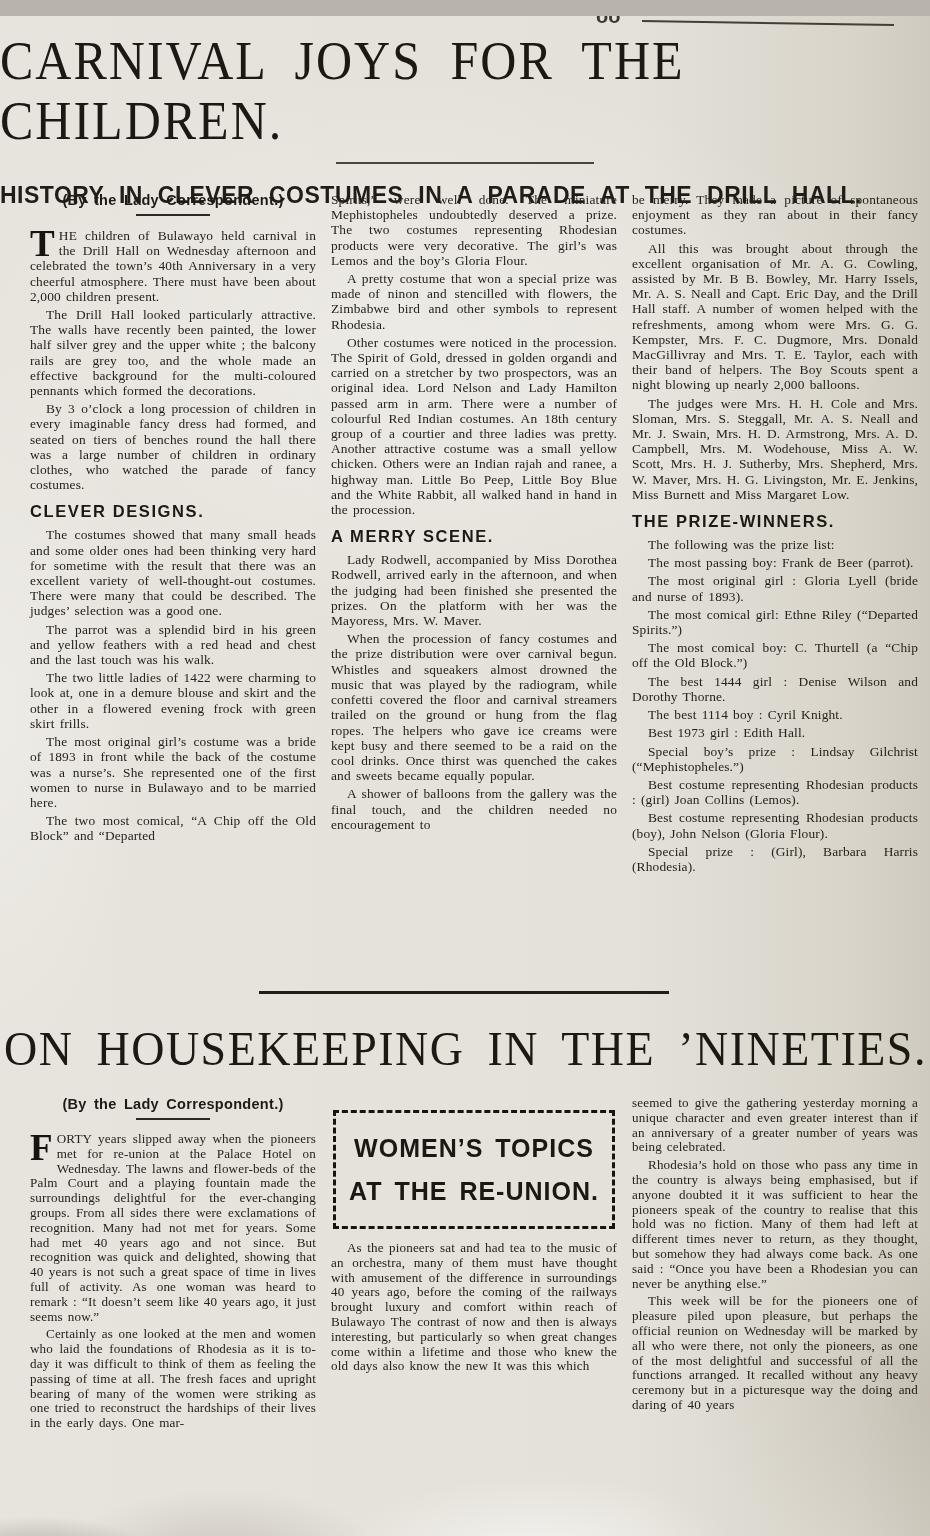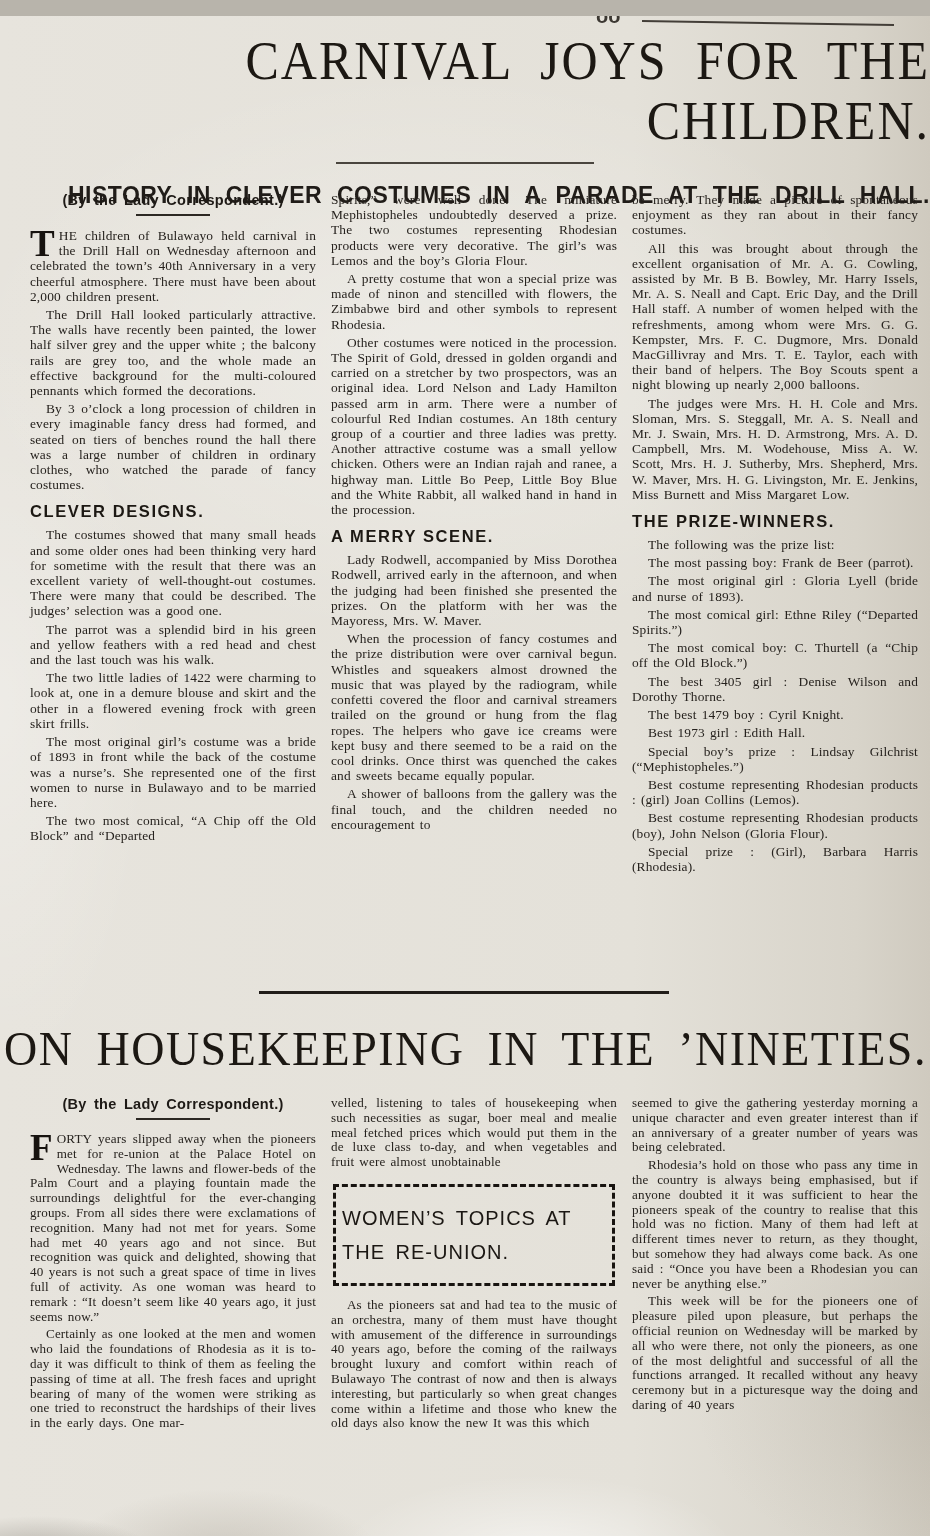--- a/index.html
+++ b/index.html
@@ -24,21 +24,21 @@
   .top-rule {
     position: absolute; top: 6px; left: 642px; width: 252px; height: 2px;
     background: #433e38; transform: rotate(0.9deg);
   }
   .corner-mark {
     position: absolute; top: -11px; left: 596px;
     font-family: "Liberation Sans", sans-serif; font-weight: 700; font-size: 20px; color: #3c3832;
   }
   
   .a1-head {
-    position: absolute; top: 20px; left: 0; width: 100%; text-align: right;
+    position: absolute; top: 20px; left: 0; width: 100%; text-align: left;
   }
   h1.headline {
     margin: 0; font-weight: 400; color: #1c1813;
     font-family: "Liberation Serif", "DejaVu Serif", serif;
     font-size: 50px; letter-spacing: 2px; word-spacing: 14px; line-height: 1.1;
     transform: scaleY(1.08);
   }
   .head-rule { width: 258px; height: 2px; background: #4a453e; margin: 16px auto 0; }
   h2.subheadline {
     margin: 18px 0 0; font-weight: 700; color: #201c18;
@@ -77,23 +77,23 @@
   .a2-head { position: absolute; top: 1008px; left: 4px; width: 100%; text-align: left; }
   h1.headline2 {
     margin: 0; font-weight: 400; color: #1c1813;
     font-family: "Liberation Serif", "DejaVu Serif", serif;
     font-size: 46px; letter-spacing: 1.5px; word-spacing: 10px; line-height: 1.1;
     transform: scaleY(1.05);
   }
   .topic-box {
     border: 3px dashed #181410;
     margin: 14px 2px 12px; padding: 14px 6px;
-    text-align: left;
-    font-family: "Liberation Sans", sans-serif; font-weight: 400;
-    font-size: 20px; letter-spacing: 1px; word-spacing: 4px; line-height: 1.7; color: #1b1713;
+    text-align: center;
+    font-family: "Liberation Sans", sans-serif; font-weight: 700;
+    font-size: 25px; letter-spacing: 1px; word-spacing: 4px; line-height: 1.7; color: #1b1713;
   }
 </style>
 </head>
 <body>
 
 <div class="page">
 
   <div class="top-rule"></div>
   <div class="corner-mark">oo</div>
 
@@ -132,22 +132,22 @@
     <div class="col">
       <p>be merry. They made a picture of spontaneous enjoyment as they ran about in their fancy costumes.</p>
       <p class="ind">All this was brought about through the excellent organisation of Mr. A. G. Cowling, assisted by Mr. B B. Bowley, Mr. Harry Issels, Mr. A. S. Neall and Capt. Eric Day, and the Drill Hall staff. A number of women helped with the refreshments, among whom were Mrs. G. G. Kempster, Mrs. F. C. Dugmore, Mrs. Donald MacGillivray and Mrs. T. E. Taylor, each with their band of helpers. The Boy Scouts spent a night blowing up nearly 2,000 balloons.</p>
       <p class="ind">The judges were Mrs. H. H. Cole and Mrs. Sloman, Mrs. S. Steggall, Mr. A. S. Neall and Mr. J. Swain, Mrs. H. D. Armstrong, Mrs. A. D. Campbell, Mrs. M. Wodehouse, Miss A. W. Scott, Mrs. H. J. Sutherby, Mrs. Shepherd, Mrs. W. Maver, Mrs. H. G. Livingston, Mr. E. Jenkins, Miss Burnett and Miss Margaret Low.</p>
       <div class="sec-head">THE PRIZE-WINNERS.</div>
       <p class="ind">The following was the prize list:</p>
       <p class="ind">The most passing boy: Frank de Beer (parrot).</p>
       <p class="ind">The most original girl : Gloria Lyell (bride and nurse of 1893).</p>
       <p class="ind">The most comical girl: Ethne Riley (“Departed Spirits.”)</p>
       <p class="ind">The most comical boy: C. Thurtell (a “Chip off the Old Block.”)</p>
-      <p class="ind">The best 3405 girl : Denise Wilson and Dorothy Thorne.</p>
-      <p class="ind">The best 1479 boy : Cyril Knight.</p>
+      <p class="ind">The best 1444 girl : Denise Wilson and Dorothy Thorne.</p>
+      <p class="ind">The best 1114 boy : Cyril Knight.</p>
       <p class="ind">Best 1973 girl : Edith Hall.</p>
       <p class="ind">Special boy’s prize : Lindsay Gilchrist (“Mephistopheles.”)</p>
       <p class="ind">Best costume representing Rhodesian products : (girl) Joan Collins (Lemos).</p>
       <p class="ind">Best costume representing Rhodesian products (boy), John Nelson (Gloria Flour).</p>
       <p class="ind">Special prize : (Girl), Barbara Harris (Rhodesia).</p>
     </div>
   </div>
 
   <div class="article-divider"></div>
 
@@ -158,21 +158,20 @@
   <div class="cols a2-cols">
 
     <div class="col">
       <div class="byline">(By the Lady Correspondent.)</div>
       <div class="byline-rule"></div>
       <p><span class="dropcap">F</span><span>ORTY years slipped away when the pioneers met for re-union at the Palace Hotel on Wednesday. The lawns and flower-beds of the Palm Court and a playing fountain made the surroundings delightful for the ever-changing groups. From all sides there were exclamations of recognition. Many had not met for years. Some had met 40 years ago and not since. But recognition was quick and delighted, showing that 40 years is not such a great space of time in lives full of activity. As one woman was heard to remark : “It doesn’t seem like 40 years ago, it just seems now.”</span></p>
       <p class="ind">Certainly as one looked at the men and women who laid the foundations of Rhodesia as it is to-day it was difficult to think of them as feeling the passing of time at all. The fresh faces and upright bearing of many of the women were striking as one tried to reconstruct the hardships of their lives in the early days. One mar-</p>
     </div>
 
     <div class="col">
-      <p>velled, listening to tales of housekeeping when such necessities as sugar, boer meal and mealie meal fetched prices which would put them in the de luxe class to-day, and when vegetables and fruit were almost unobtainable</p>
       <div class="topic-box">WOMEN’S TOPICS AT THE RE-UNION.</div>
       <p class="ind">As the pioneers sat and had tea to the music of an orchestra, many of them must have thought with amusement of the difference in surroundings 40 years ago, before the coming of the railways brought luxury and comfort within reach of Bulawayo The contrast of now and then is always interesting, but particularly so when great changes come within a lifetime and those who knew the old days also know the new It was this which</p>
     </div>
 
     <div class="col">
       <p>seemed to give the gathering yesterday morning a unique character and even greater interest than if an anniversary of a greater number of years was being celebrated.</p>
       <p class="ind">Rhodesia’s hold on those who pass any time in the country is always being emphasised, but if anyone doubted it it was sufficient to hear the pioneers speak of the country to realise that this hold was no fiction. Many of them had left at different times never to return, as they thought, but somehow they had always come back. As one said : “Once you have been a Rhodesian you can never be anything else.”</p>
       <p class="ind">This week will be for the pioneers one of pleasure piled upon pleasure, but perhaps the official reunion on Wednesday will be marked by all who were there, not only the pioneers, as one of the most delightful and successful of all the functions arranged. It recalled without any heavy ceremony but in a picturesque way the doing and daring of 40 years</p>
     </div>
   </div>

